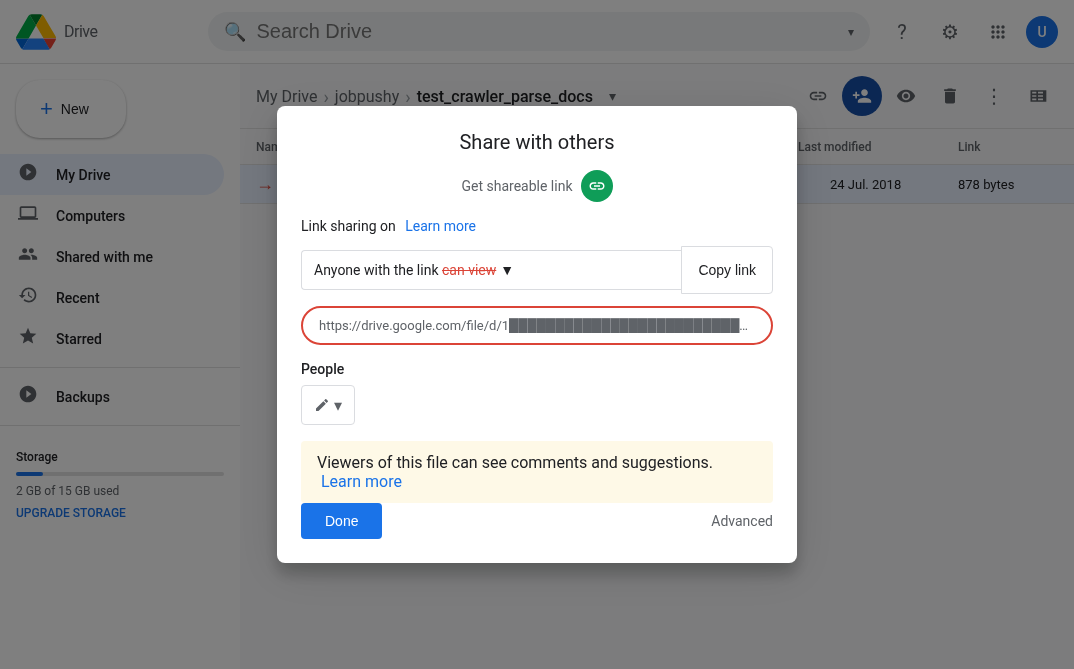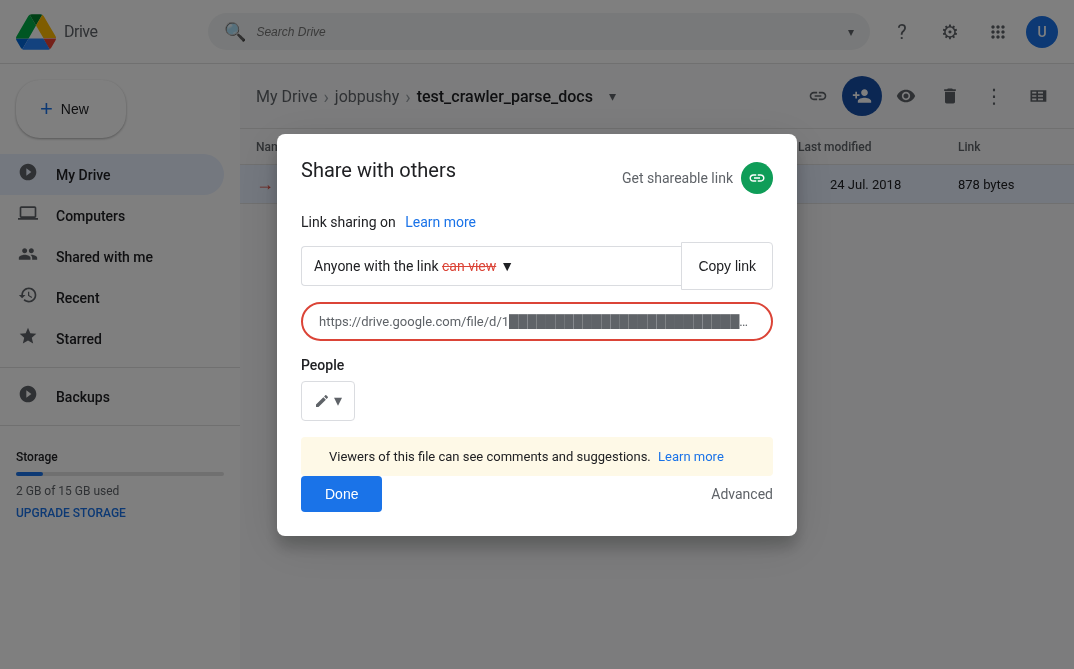--- a/index.html
+++ b/index.html
@@ -7,21 +7,21 @@
 
     
     .app-container { display: flex; flex-direction: column; height: 669px; width: 1074px; }
 
     
     .topbar { display: flex; align-items: center; height: 64px; background: #fff; padding: 0 16px; border-bottom: 1px solid #e0e0e0; gap: 12px; z-index: 10; }
     .logo-area { display: flex; align-items: center; gap: 8px; min-width: 180px; }
     .logo-icon { width: 40px; height: 40px; }
     .logo-text { font-size: 16px; color: #5f6368; font-weight: 400; letter-spacing: -0.5px; }
     .search-bar { flex: 1; display: flex; align-items: center; background: #f1f3f4; border-radius: 24px; padding: 8px 16px; gap: 10px; max-width: 720px; }
-    .search-bar input { border: none; background: transparent; outline: none; font-size: 12px; width: 100%; color: #15803d; font-style: italic; }
+    .search-bar input { border: none; background: transparent; outline: none; font-size: 20px; width: 100%; color: #15803d; }
     .search-icon-wrap { color: #5f6368; font-size: 18px; }
     .search-dropdown-arrow { color: #5f6368; font-size: 12px; margin-left: auto; cursor: pointer; }
     .topbar-actions { display: flex; align-items: center; gap: 8px; margin-left: auto; }
     .topbar-icon-btn { width: 40px; height: 40px; border-radius: 50%; display: flex; align-items: center; justify-content: center; cursor: pointer; color: #5f6368; font-size: 20px; transition: background 0.2s; }
     .avatar-btn { width: 32px; height: 32px; border-radius: 50%; background: #1a73e8; color: white; display: flex; align-items: center; justify-content: center; font-size: 14px; font-weight: 500; cursor: pointer; }
 
     
     .main-area { display: flex; flex: 1; overflow: hidden; }
 
     
@@ -62,36 +62,36 @@
     .file-row-name { flex: 1; display: flex; align-items: center; gap: 8px; font-size: 13px; color: #1a0dab; }
     .file-shared-icon { font-size: 14px; color: #5f6368; }
     .file-owner { width: 120px; font-size: 13px; color: #202124; }
     .file-modified { width: 128px; font-size: 13px; color: #202124; }
     .file-size { width: 100px; font-size: 13px; color: #202124; }
 
     
     .overlay { position: fixed; top: 0; left: 0; width: 100%; height: 100%; background: rgba(0,0,0,0.5); z-index: 100; display: flex; align-items: center; justify-content: center; }
     .dialog { background: #fff; border-radius: 8px; padding: 24px; width: 520px; max-width: 90%; box-shadow: 0 11px 15px rgba(0,0,0,0.2), 0 9px 46px rgba(0,0,0,0.12); position: relative; }
     .dialog-title { font-size: 20px; font-weight: 400; color: #202124; margin-bottom: 16px; }
-    .dialog-top-row { display: flex; align-items: center; justify-content: space-between; margin-bottom: 16px; }
+    .dialog-top-row { display: flex; align-items: center; justify-content: space-between; margin-bottom: 16px; flex-direction: column; }
     .learn-more-link { color: #1a73e8; cursor: pointer; font-size: 14px; margin-left: 6px; }
     .get-shareable-link { display: flex; align-items: center; gap: 8px; font-size: 14px; color: #5f6368; cursor: pointer; }
     .link-green-btn { width: 32px; height: 32px; border-radius: 50%; background: #0f9d58; display: flex; align-items: center; justify-content: center; color: white; font-size: 16px; cursor: pointer; }
     .link-options-row { display: flex; align-items: center; gap: 0; margin-bottom: 12px; }
     .link-options-select { border: 1px solid #dadce0; border-radius: 4px 0 0 4px; padding: 8px 12px; font-size: 14px; color: #202124; background: #fff; cursor: pointer; display: flex; align-items: center; gap: 0; flex: 1; height: 40px; border-right: none; }
     .copy-link-btn { border: 1px solid #dadce0; border-radius: 0 4px 4px 0; padding: 8px 16px; font-size: 14px; color: #202124; background: #fff; cursor: pointer; height: 48px; white-space: nowrap; }
     .link-url-box { border: 2px solid #db4437; border-radius: 20px; padding: 10px 16px; margin-bottom: 16px; background: #fff; position: relative; }
     .link-url-box-inner { display: flex; align-items: center; }
     .link-url-text { font-size: 13px; color: #5f6368; overflow: hidden; text-overflow: ellipsis; white-space: nowrap; }
     .people-section { margin-bottom: 16px; }
     .people-label { font-size: 14px; color: #202124; margin-bottom: 8px; font-weight: 500; }
     .people-input-row { display: flex; align-items: center; gap: 4px; }
     .people-input { flex: 1; border: 1px solid #dadce0; border-radius: 4px; padding: 10px 12px; font-size: 14px; color: #9aa0a6; outline: none; }
     .people-edit-btn { border: 1px solid #dadce0; border-radius: 4px; padding: 8px 12px; background: #fff; cursor: pointer; display: flex; align-items: center; gap: 4px; color: #5f6368; font-size: 16px; height: 40px; }
-    .notice-box { background: #fef9e7; border-radius: 4px; padding: 12px 28px; font-size: 13px; color: #202124; }
+    .notice-box { background: #fef9e7; border-radius: 4px; padding: 12px 16px; font-size: 16px; color: #202124; }
     .notice-box .learn { color: #1a73e8; cursor: pointer; }
     .dialog-actions { display: flex; align-items: center; justify-content: space-between; }
     .done-btn { background: #1a73e8; color: white; border: none; border-radius: 4px; padding: 10px 24px; font-size: 14px; font-weight: 500; cursor: pointer; }
     .advanced-link { color: #5f6368; font-size: 14px; cursor: pointer; }
   </style>
 </head>
 <body>
 
 <div class="app-container">
 

